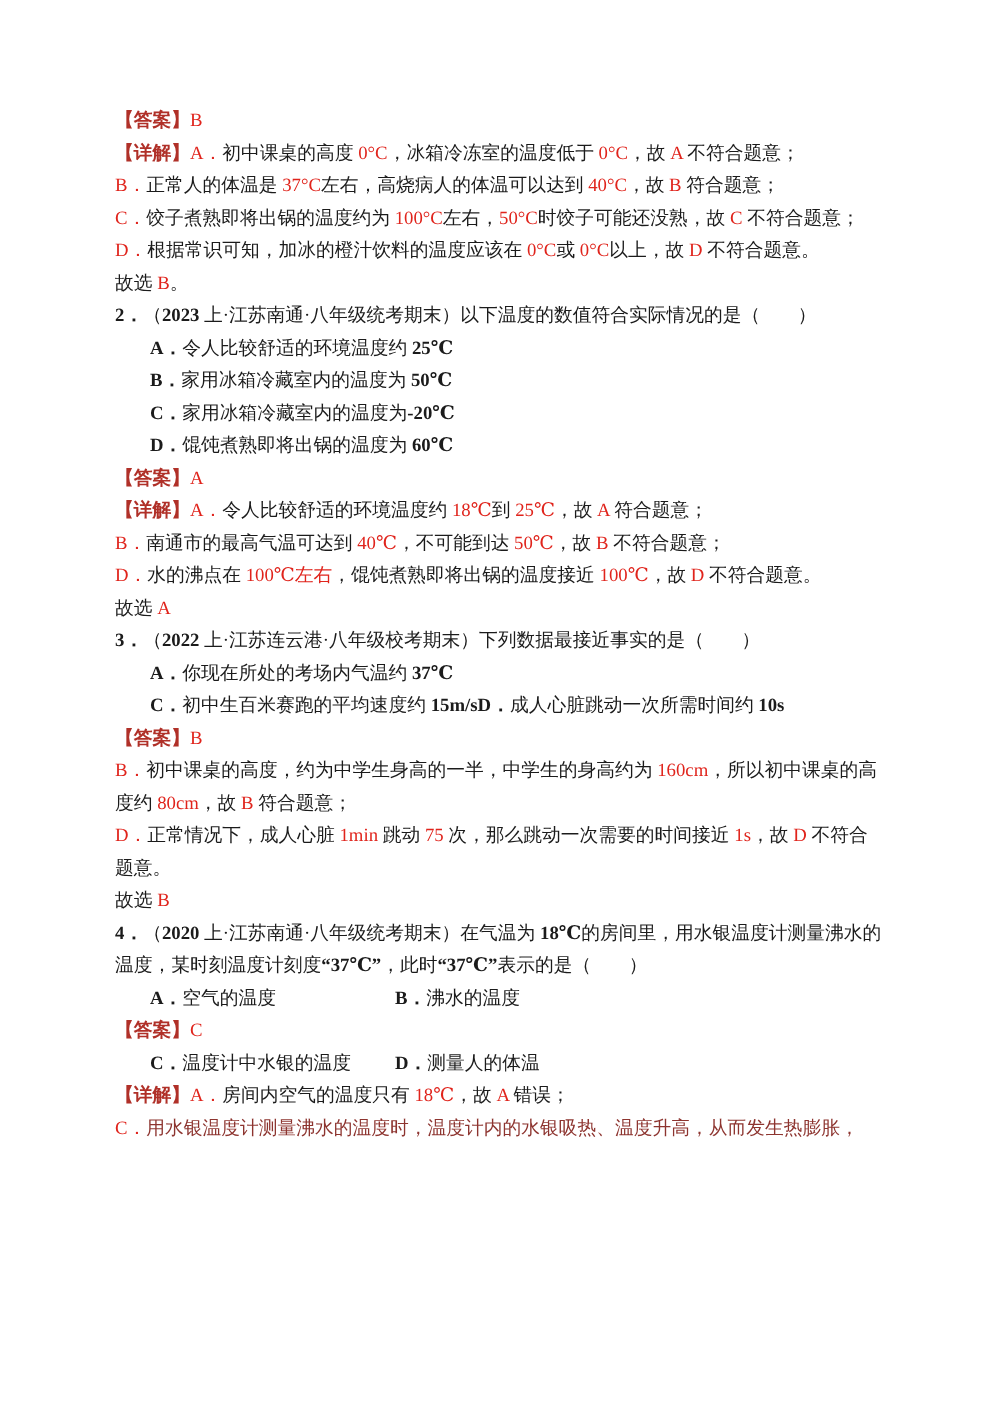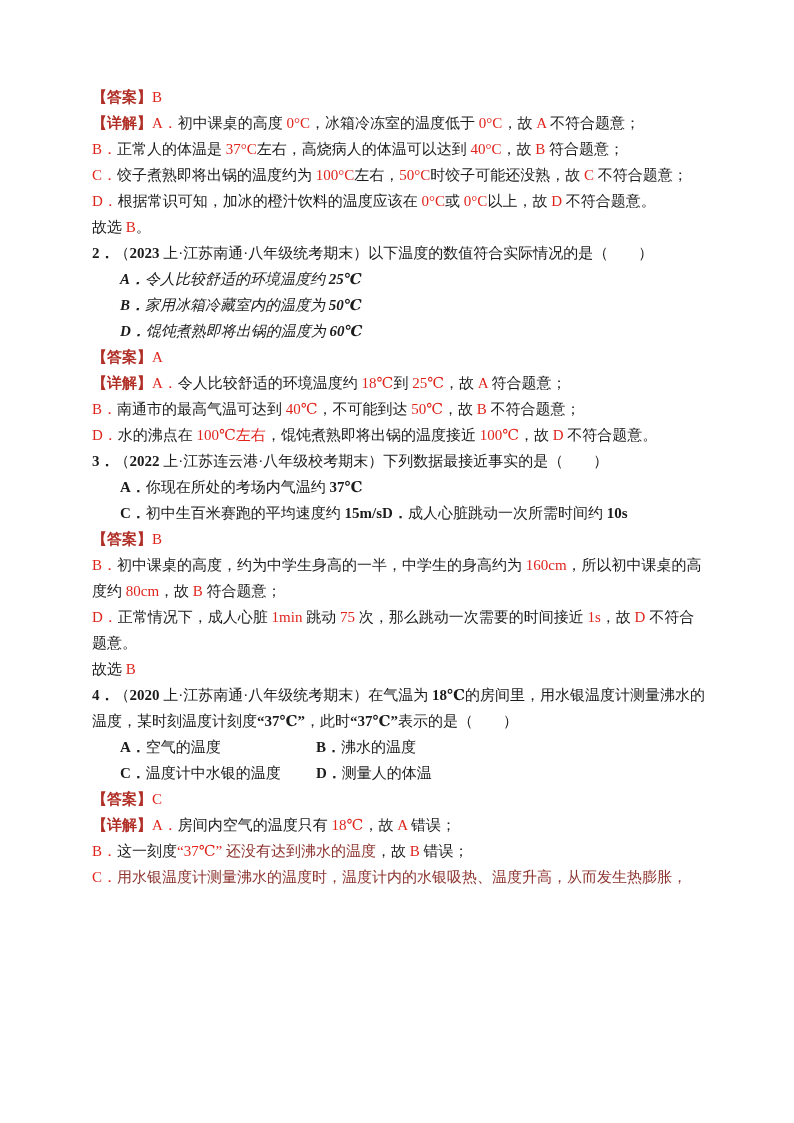--- a/index.html
+++ b/index.html
@@ -9,21 +9,21 @@
     background:#ffffff;
     box-sizing:border-box;
     padding:84px 88px 0 92px;
     overflow:hidden;
     font-family:"Liberation Serif","DejaVu Serif",serif;
     font-size:15px;
     line-height:26px;
     color:#1b1b1b;
   }
   .line{margin:0;padding:0;text-align:left;word-break:break-all;}
-  .opt{padding-left:28px;font-style:italic;}
+  .opt{padding-left:28px;}
   .optrow{display:flex;padding-left:28px;align-items:flex-end;}
   .optrow .col1{flex:0 0 auto;min-width:196px;}
   .optrow .col2{flex:0 0 auto;}
   .c-k{color:#1b1b1b;}
   .c-r{color:#e0241c;}
   .c-m{color:#b03028;font-weight:bold;}
   .c-d{color:#8d342f;}
   .bb{font-weight:bold;}
 </style>
 </head>
@@ -33,44 +33,45 @@
   <div id="content">
       <div class="line"><span class="c-m">【答案】</span><span class="c-r">B</span></div>
       <div class="line"><span class="c-m">【详解】</span><span class="c-r">A．</span><span class="c-k">初中课桌的高度 </span><span class="c-r">0°C</span><span class="c-k">，冰箱冷冻室的温度低于 </span><span class="c-r">0°C</span><span class="c-k">，故 </span><span class="c-r">A</span><span class="c-k"> 不符合题意；</span></div>
       <div class="line"><span class="c-r">B．</span><span class="c-k">正常人的体温是 </span><span class="c-r">37°C</span><span class="c-k">左右，高烧病人的体温可以达到 </span><span class="c-r">40°C</span><span class="c-k">，故 </span><span class="c-r">B</span><span class="c-k"> 符合题意；</span></div>
       <div class="line"><span class="c-r">C．</span><span class="c-k">饺子煮熟即将出锅的温度约为 </span><span class="c-r">100°C</span><span class="c-k">左右，</span><span class="c-r">50°C</span><span class="c-k">时饺子可能还没熟，故 </span><span class="c-r">C</span><span class="c-k"> 不符合题意；</span></div>
       <div class="line"><span class="c-r">D．</span><span class="c-k">根据常识可知，加冰的橙汁饮料的温度应该在 </span><span class="c-r">0°C</span><span class="c-k">或 </span><span class="c-r">0°C</span><span class="c-k">以上，故 </span><span class="c-r">D</span><span class="c-k"> 不符合题意。</span></div>
       <div class="line"><span class="c-k">故选 </span><span class="c-r">B</span><span class="c-k">。</span></div>
       <div class="line"><span class="c-k bb">2．</span><span class="c-k">（</span><span class="c-k bb">2023</span><span class="c-k"> 上·江苏南通·八年级统考期末）以下温度的数值符合实际情况的是（　　）</span></div>
       <div class="line opt"><span class="c-k bb">A．</span><span class="c-k">令人比较舒适的环境温度约 </span><span class="c-k bb">25℃</span></div>
       <div class="line opt"><span class="c-k bb">B．</span><span class="c-k">家用冰箱冷藏室内的温度为 </span><span class="c-k bb">50℃</span></div>
+      <div class="line opt"><span class="c-k bb">C．</span><span class="c-k">家用冰箱冷藏室内的温度为</span><span class="c-k bb">-20℃</span></div>
       <div class="line opt"><span class="c-k bb">D．</span><span class="c-k">馄饨煮熟即将出锅的温度为 </span><span class="c-k bb">60℃</span></div>
       <div class="line"><span class="c-m">【答案】</span><span class="c-r">A</span></div>
       <div class="line"><span class="c-m">【详解】</span><span class="c-r">A．</span><span class="c-k">令人比较舒适的环境温度约 </span><span class="c-r">18℃</span><span class="c-k">到 </span><span class="c-r">25℃</span><span class="c-k">，故 </span><span class="c-r">A</span><span class="c-k"> 符合题意；</span></div>
       <div class="line"><span class="c-r">B．</span><span class="c-k">南通市的最高气温可达到 </span><span class="c-r">40℃</span><span class="c-k">，不可能到达 </span><span class="c-r">50℃</span><span class="c-k">，故 </span><span class="c-r">B</span><span class="c-k"> 不符合题意；</span></div>
       <div class="line"><span class="c-r">D．</span><span class="c-k">水的沸点在 </span><span class="c-r">100℃左右</span><span class="c-k">，馄饨煮熟即将出锅的温度接近 </span><span class="c-r">100℃</span><span class="c-k">，故 </span><span class="c-r">D</span><span class="c-k"> 不符合题意。</span></div>
+      <div class="line"><span class="c-k">故选 </span><span class="c-r">A</span></div>
       <div class="line"><span class="c-k bb">3．</span><span class="c-k">（</span><span class="c-k bb">2022</span><span class="c-k"> 上·江苏连云港·八年级校考期末）下列数据最接近事实的是（　　）</span></div>
       <div class="line optrow">
         <span class="col1"><span class="c-k bb">A．</span><span class="c-k">你现在所处的考场内气温约 </span><span class="c-k bb">37℃</span></span>
       </div>
       <div class="line optrow">
         <span class="col1"><span class="c-k bb">C．</span><span class="c-k">初中生百米赛跑的平均速度约 </span><span class="c-k bb">15m/s</span></span>
         <span class="col2"><span class="c-k bb">D．</span><span class="c-k">成人心脏跳动一次所需时间约 </span><span class="c-k bb">10s</span></span>
       </div>
       <div class="line"><span class="c-m">【答案】</span><span class="c-r">B</span></div>
       <div class="line"><span class="c-r">B．</span><span class="c-k">初中课桌的高度，约为中学生身高的一半，中学生的身高约为 </span><span class="c-r">160cm</span><span class="c-k">，所以初中课桌的高度约 </span><span class="c-r">80cm</span><span class="c-k">，故 </span><span class="c-r">B</span><span class="c-k"> 符合题意；</span></div>
       <div class="line"><span class="c-r">D．</span><span class="c-k">正常情况下，成人心脏 </span><span class="c-r">1min</span><span class="c-k"> 跳动 </span><span class="c-r">75</span><span class="c-k"> 次，那么跳动一次需要的时间接近 </span><span class="c-r">1s</span><span class="c-k">，故 </span><span class="c-r">D</span><span class="c-k"> 不符合题意。</span></div>
       <div class="line"><span class="c-k">故选 </span><span class="c-r">B</span></div>
       <div class="line"><span class="c-k bb">4．</span><span class="c-k">（</span><span class="c-k bb">2020</span><span class="c-k"> 上·江苏南通·八年级统考期末）在气温为 </span><span class="c-k bb">18℃</span><span class="c-k">的房间里，用水银温度计测量沸水的温度，某时刻温度计刻度</span><span class="c-k bb">“37℃”</span><span class="c-k">，此时</span><span class="c-k bb">“37℃”</span><span class="c-k">表示的是（　　）</span></div>
       <div class="line optrow">
         <span class="col1"><span class="c-k bb">A．</span><span class="c-k">空气的温度</span></span>
         <span class="col2"><span class="c-k bb">B．</span><span class="c-k">沸水的温度</span></span>
       </div>
+      <div class="line"><span class="c-m">【答案】</span><span class="c-r">C</span></div>
       <div class="line optrow">
         <span class="col1"><span class="c-k bb">C．</span><span class="c-k">温度计中水银的温度</span></span>
         <span class="col2"><span class="c-k bb">D．</span><span class="c-k">测量人的体温</span></span>
       </div>
-      <div class="line"><span class="c-m">【答案】</span><span class="c-r">C</span></div>
       <div class="line"><span class="c-m">【详解】</span><span class="c-r">A．</span><span class="c-k">房间内空气的温度只有 </span><span class="c-r">18℃</span><span class="c-k">，故 </span><span class="c-r">A</span><span class="c-k"> 错误；</span></div>
-      <div class="line"><span class="c-r">B．</span><span class="c-k">这一刻度</span><span class="c-r">“37℃”</span><span class="c-d"> 还没有达到沸水的温度</span><span class="c-k">，故 </span><span class="c-r">B</span><span class="c-k"> 错误；</span></div>
       <div class="line"><span class="c-r">C．</span><span class="c-d">用水银温度计测量沸水的温度时，温度计内的水银吸热、温度升高，从而发生热膨胀，</span></div>
     </div>
 </div>
 
 </body></html>

